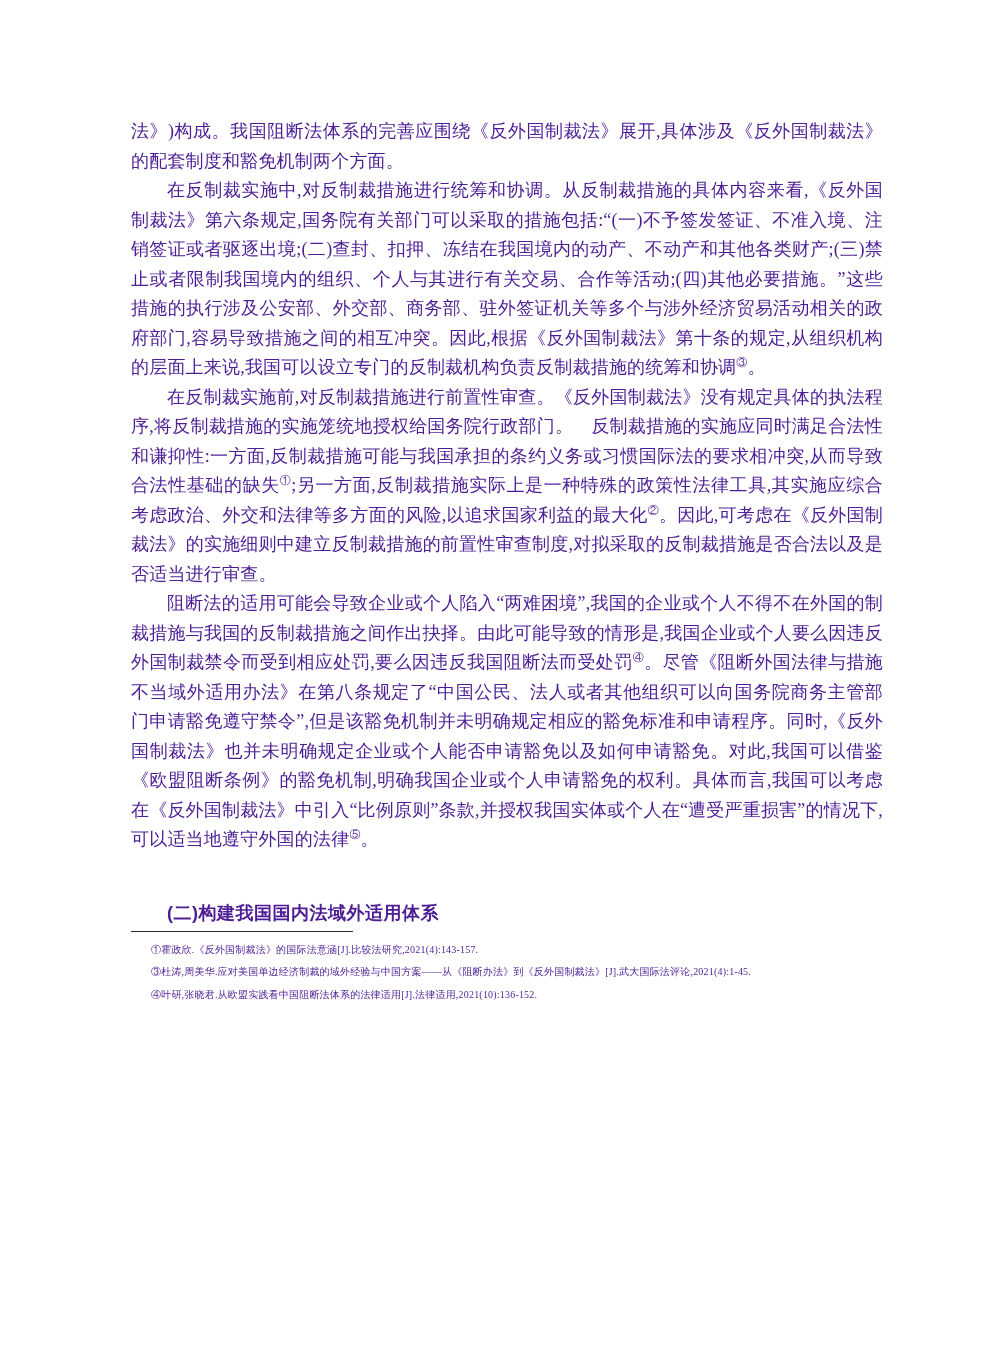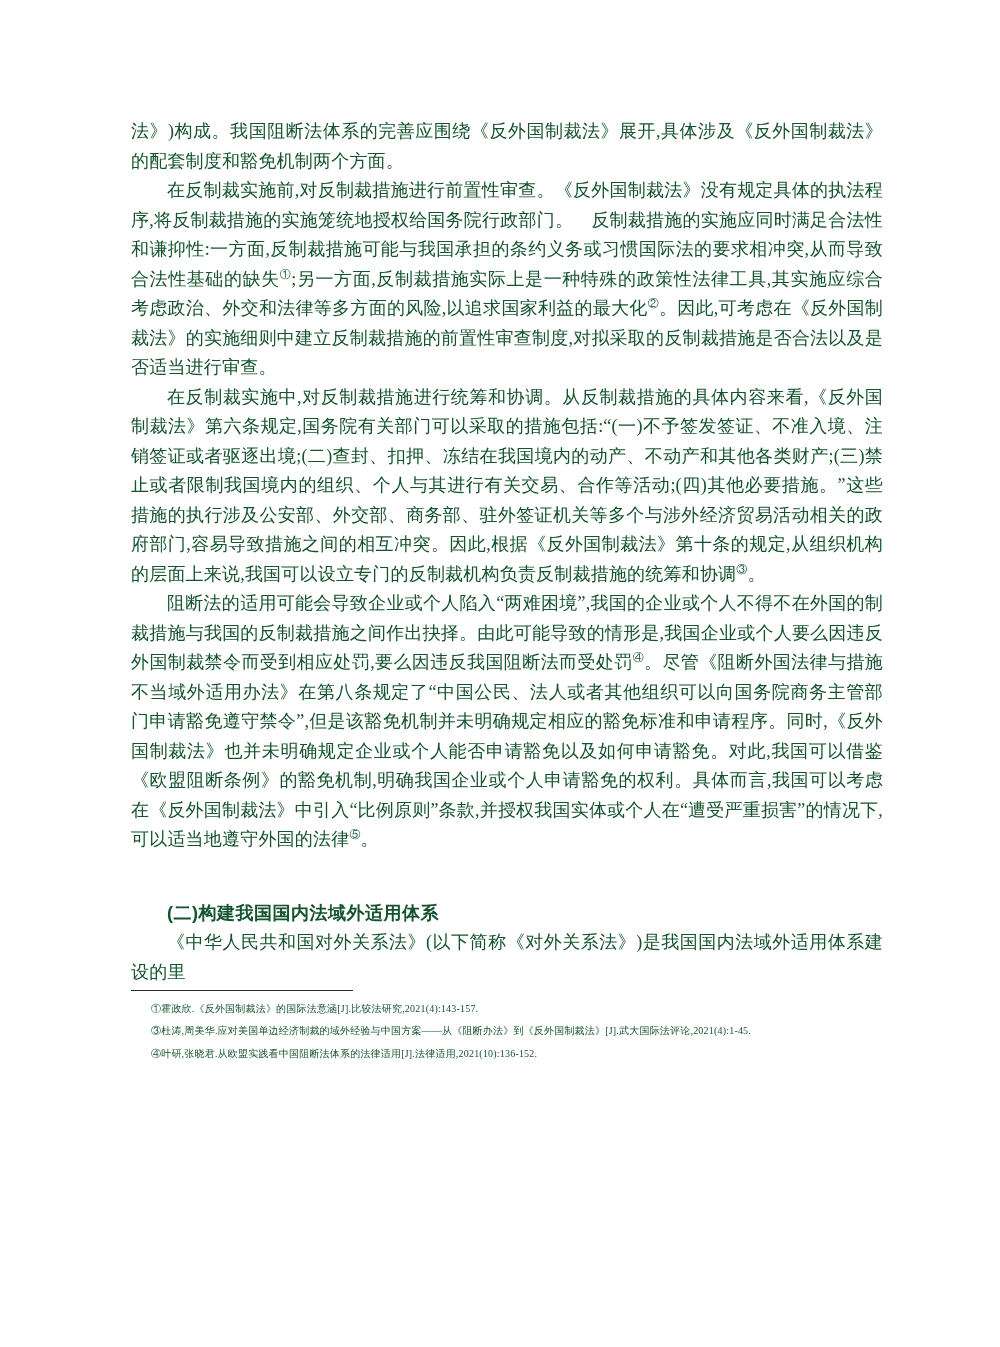--- a/index.html
+++ b/index.html
@@ -7,21 +7,21 @@
     padding: 0;
     background: #ffffff;
   }
   .page {
     position: relative;
     width: 1000px;
     height: 1347px;
     background: #ffffff;
     box-sizing: border-box;
     padding: 117px 117px 0 131px;
-    color: #14532d;
+    color: #4c1d95;
     font-family: "Liberation Serif", "DejaVu Serif", serif;
     overflow: hidden;
   }
   .article-body p.block {
     margin: 0;
     font-size: 18px;
     line-height: 29.5px;
     text-align: justify;
     text-justify: inter-ideograph;
     letter-spacing: 0.2px;
@@ -63,25 +63,24 @@
     text-justify: inter-ideograph;
     letter-spacing: 0.2px;
   }
 </style>
 </head>
 <body>
 
 <div class="page">
   <main class="article-body" id="article-body">
       <p class="block continuation">法》)构成。我国阻断法体系的完善应围绕《反外国制裁法》展开,具体涉及《反外国制裁法》的配套制度和豁免机制两个方面。</p>
+      <p class="block para">在反制裁实施中,对反制裁措施进行统筹和协调。从反制裁措施的具体内容来看,《反外国制裁法》第六条规定,国务院有关部门可以采取的措施包括:“(一)不予签发签证、不准入境、注销签证或者驱逐出境;(二)查封、扣押、冻结在我国境内的动产、不动产和其他各类财产;(三)禁止或者限制我国境内的组织、个人与其进行有关交易、合作等活动;(四)其他必要措施。”这些措施的执行涉及公安部、外交部、商务部、驻外签证机关等多个与涉外经济贸易活动相关的政府部门,容易导致措施之间的相互冲突。因此,根据《反外国制裁法》第十条的规定,从组织机构的层面上来说,我国可以设立专门的反制裁机构负责反制裁措施的统筹和协调<sup>③</sup>。</p>
       <p class="block para">在反制裁实施前,对反制裁措施进行前置性审查。《反外国制裁法》没有规定具体的执法程序,将反制裁措施的实施笼统地授权给国务院行政部门。　反制裁措施的实施应同时满足合法性和谦抑性:一方面,反制裁措施可能与我国承担的条约义务或习惯国际法的要求相冲突,从而导致合法性基础的缺失<sup>①</sup>;另一方面,反制裁措施实际上是一种特殊的政策性法律工具,其实施应综合考虑政治、外交和法律等多方面的风险,以追求国家利益的最大化<sup>②</sup>。因此,可考虑在《反外国制裁法》的实施细则中建立反制裁措施的前置性审查制度,对拟采取的反制裁措施是否合法以及是否适当进行审查。</p>
-      <p class="block para">在反制裁实施中,对反制裁措施进行统筹和协调。从反制裁措施的具体内容来看,《反外国制裁法》第六条规定,国务院有关部门可以采取的措施包括:“(一)不予签发签证、不准入境、注销签证或者驱逐出境;(二)查封、扣押、冻结在我国境内的动产、不动产和其他各类财产;(三)禁止或者限制我国境内的组织、个人与其进行有关交易、合作等活动;(四)其他必要措施。”这些措施的执行涉及公安部、外交部、商务部、驻外签证机关等多个与涉外经济贸易活动相关的政府部门,容易导致措施之间的相互冲突。因此,根据《反外国制裁法》第十条的规定,从组织机构的层面上来说,我国可以设立专门的反制裁机构负责反制裁措施的统筹和协调<sup>③</sup>。</p>
       <p class="block para">阻断法的适用可能会导致企业或个人陷入“两难困境”,我国的企业或个人不得不在外国的制裁措施与我国的反制裁措施之间作出抉择。由此可能导致的情形是,我国企业或个人要么因违反外国制裁禁令而受到相应处罚,要么因违反我国阻断法而受处罚<sup>④</sup>。尽管《阻断外国法律与措施不当域外适用办法》在第八条规定了“中国公民、法人或者其他组织可以向国务院商务主管部门申请豁免遵守禁令”,但是该豁免机制并未明确规定相应的豁免标准和申请程序。同时,《反外国制裁法》也并未明确规定企业或个人能否申请豁免以及如何申请豁免。对此,我国可以借鉴《欧盟阻断条例》的豁免机制,明确我国企业或个人申请豁免的权利。具体而言,我国可以考虑在《反外国制裁法》中引入“比例原则”条款,并授权我国实体或个人在“遭受严重损害”的情况下,可以适当地遵守外国的法律<sup>⑤</sup>。</p>
       <p class="block section-heading">(二)构建我国国内法域外适用体系</p>
-      <p class="block para">《中华人民共和国对外关系法》(以下简称《对外关系法》)是我国国内法域外适用体系建设的里</p>
     </main>
   <div class="footnote-divider"></div>
   <section class="footnotes" id="footnotes">
       <p class="footnote">①霍政欣.《反外国制裁法》的国际法意涵[J].比较法研究,2021(4):143-157.</p>
       <p class="footnote">③杜涛,周美华.应对美国单边经济制裁的域外经验与中国方案——从《阻断办法》到《反外国制裁法》[J].武大国际法评论,2021(4):1-45.</p>
       <p class="footnote">④叶研,张晓君.从欧盟实践看中国阻断法体系的法律适用[J].法律适用,2021(10):136-152.</p>
     </section>
 
 </div>
 

